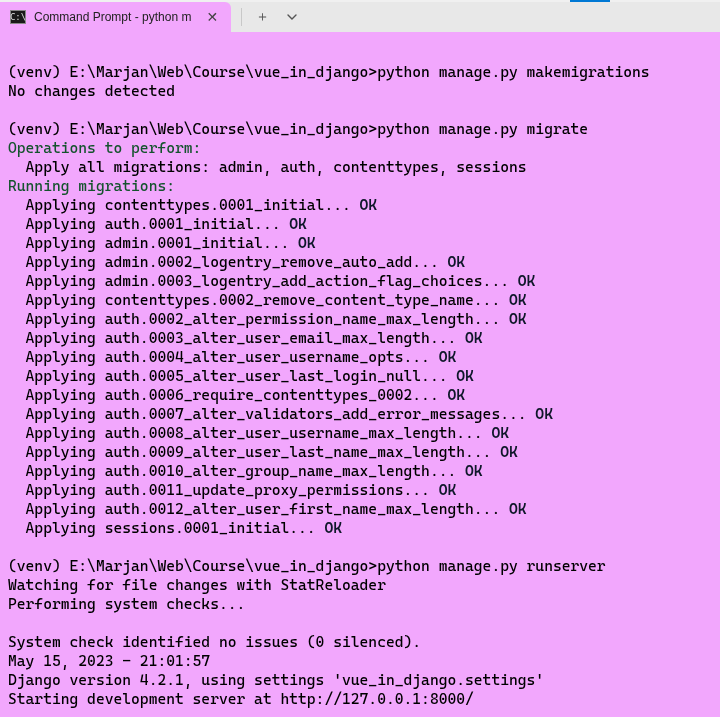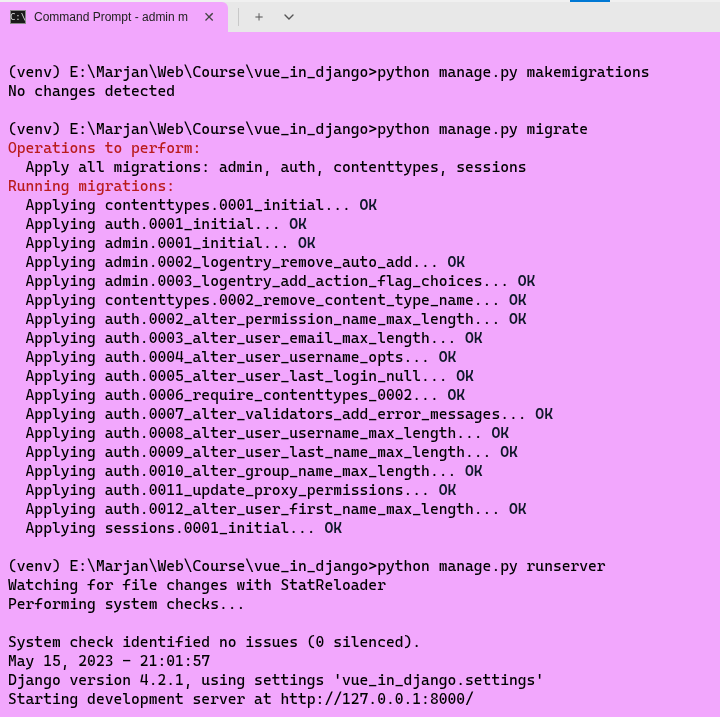--- a/index.html
+++ b/index.html
@@ -48,34 +48,34 @@
     font-family: "Cascadia Mono", "Consolas", monospace;
     font-size: 15px;
     line-height: 19px;
     color: #000;
     white-space: pre;
     overflow: hidden;
     font-weight: 500;
   }
   .line { white-space: pre; }
   .blank { height: 19px; }
-  .hdr { color: #b91c1c; }
+  .hdr { color: #14532d; }
   .ok  { color: #0f172a; font-weight: 600; }
 </style>
 </head>
 <body>
 
 <div class="top-accent">
   <div class="top-accent-bar"></div>
 </div>
 
 <div class="tabbar">
   <div class="tab">
     <span class="tab-icon">C:\</span>
-    <span class="tab-title">Command Prompt - admin  m</span>
+    <span class="tab-title">Command Prompt - python  m</span>
     <span class="tab-close">✕</span>
   </div>
   <div class="tabbar-actions">
     <div class="divider"></div>
     <div class="tabbar-btn">＋</div>
     <div class="tabbar-btn">
       <svg width="10" height="6" viewBox="0 0 10 6">
         <path d="M1 1 L5 5 L9 1" stroke="#555" stroke-width="1.4" fill="none" stroke-linecap="round"></path>
       </svg>
     </div>

